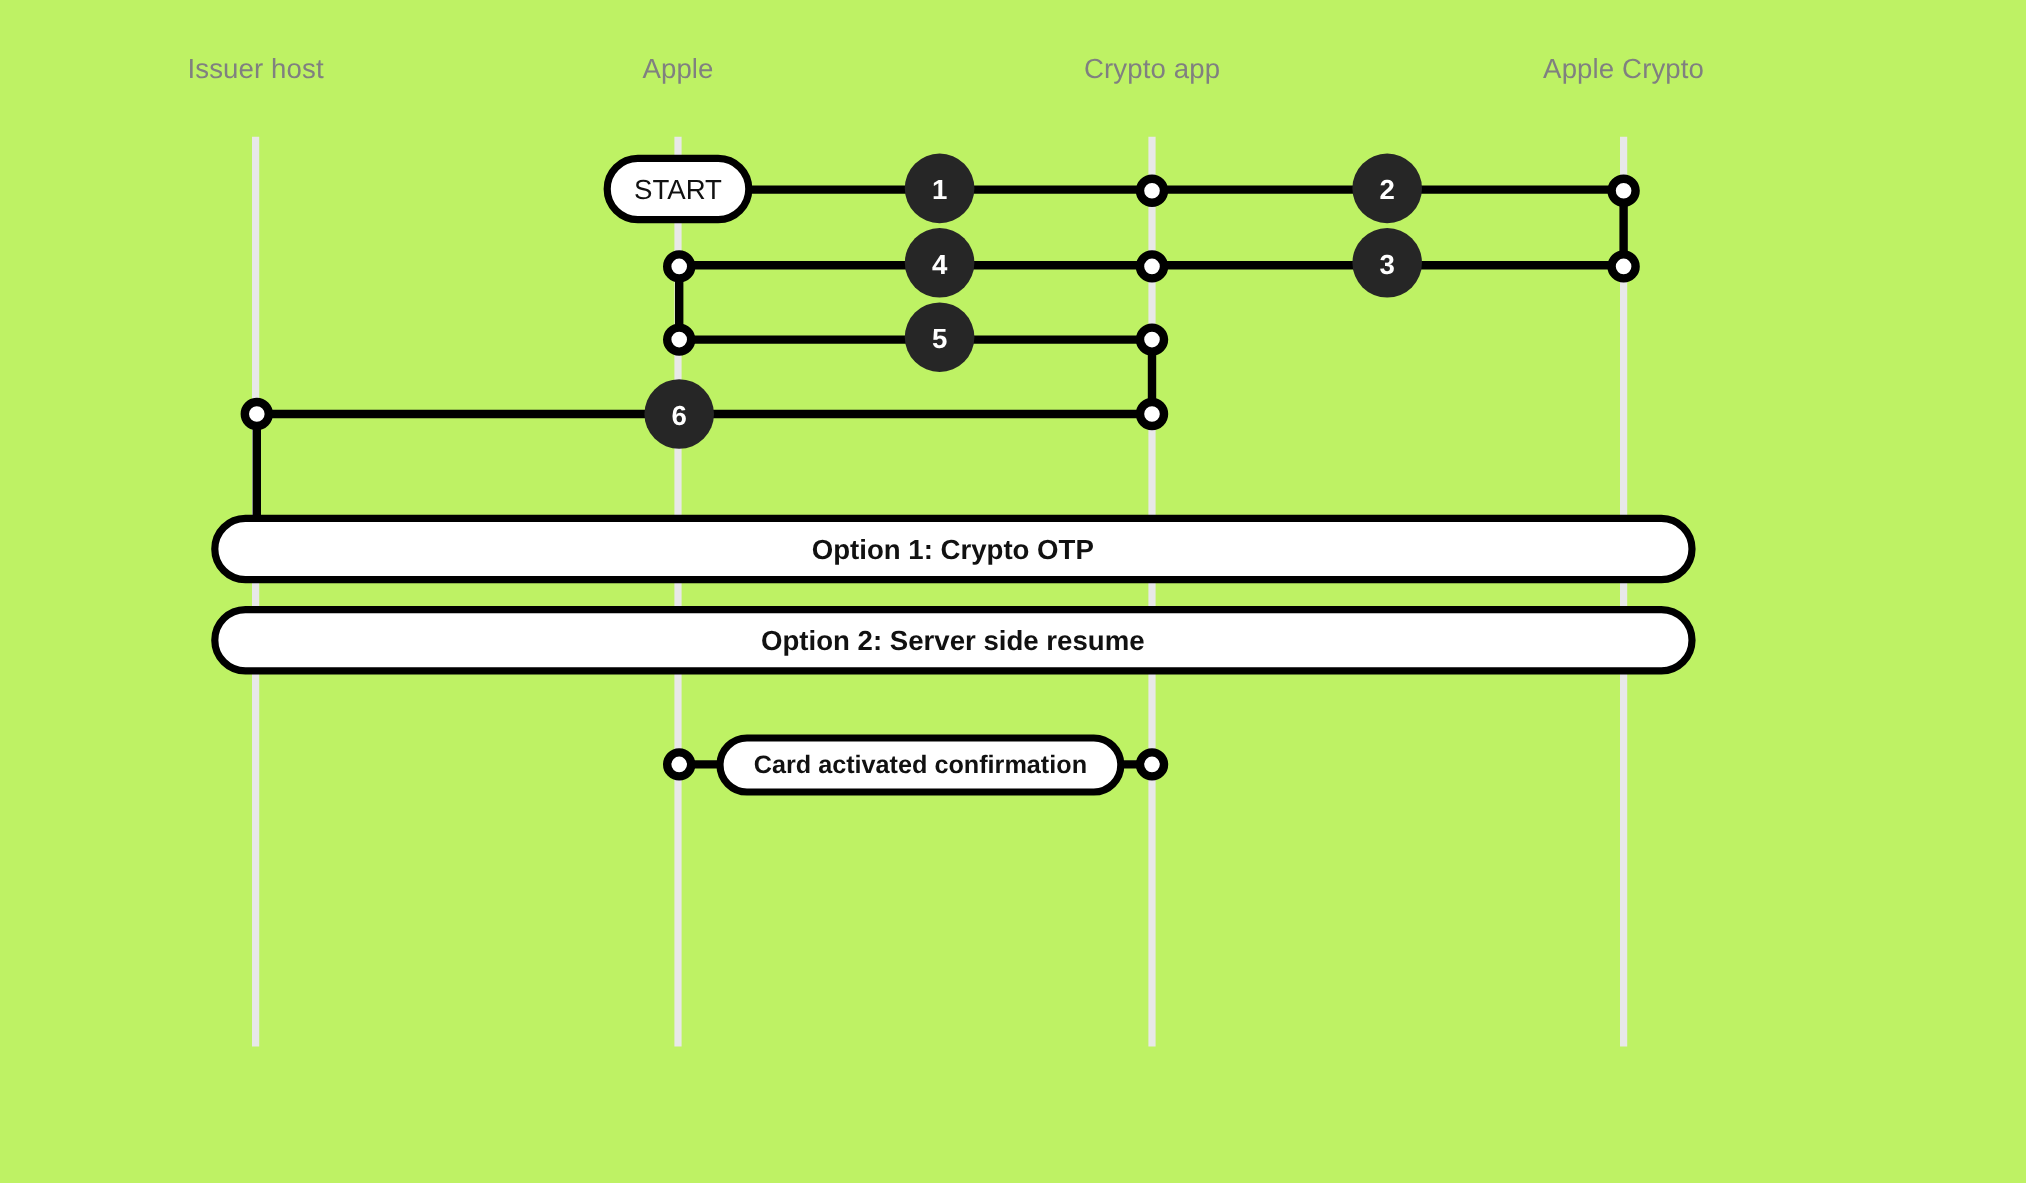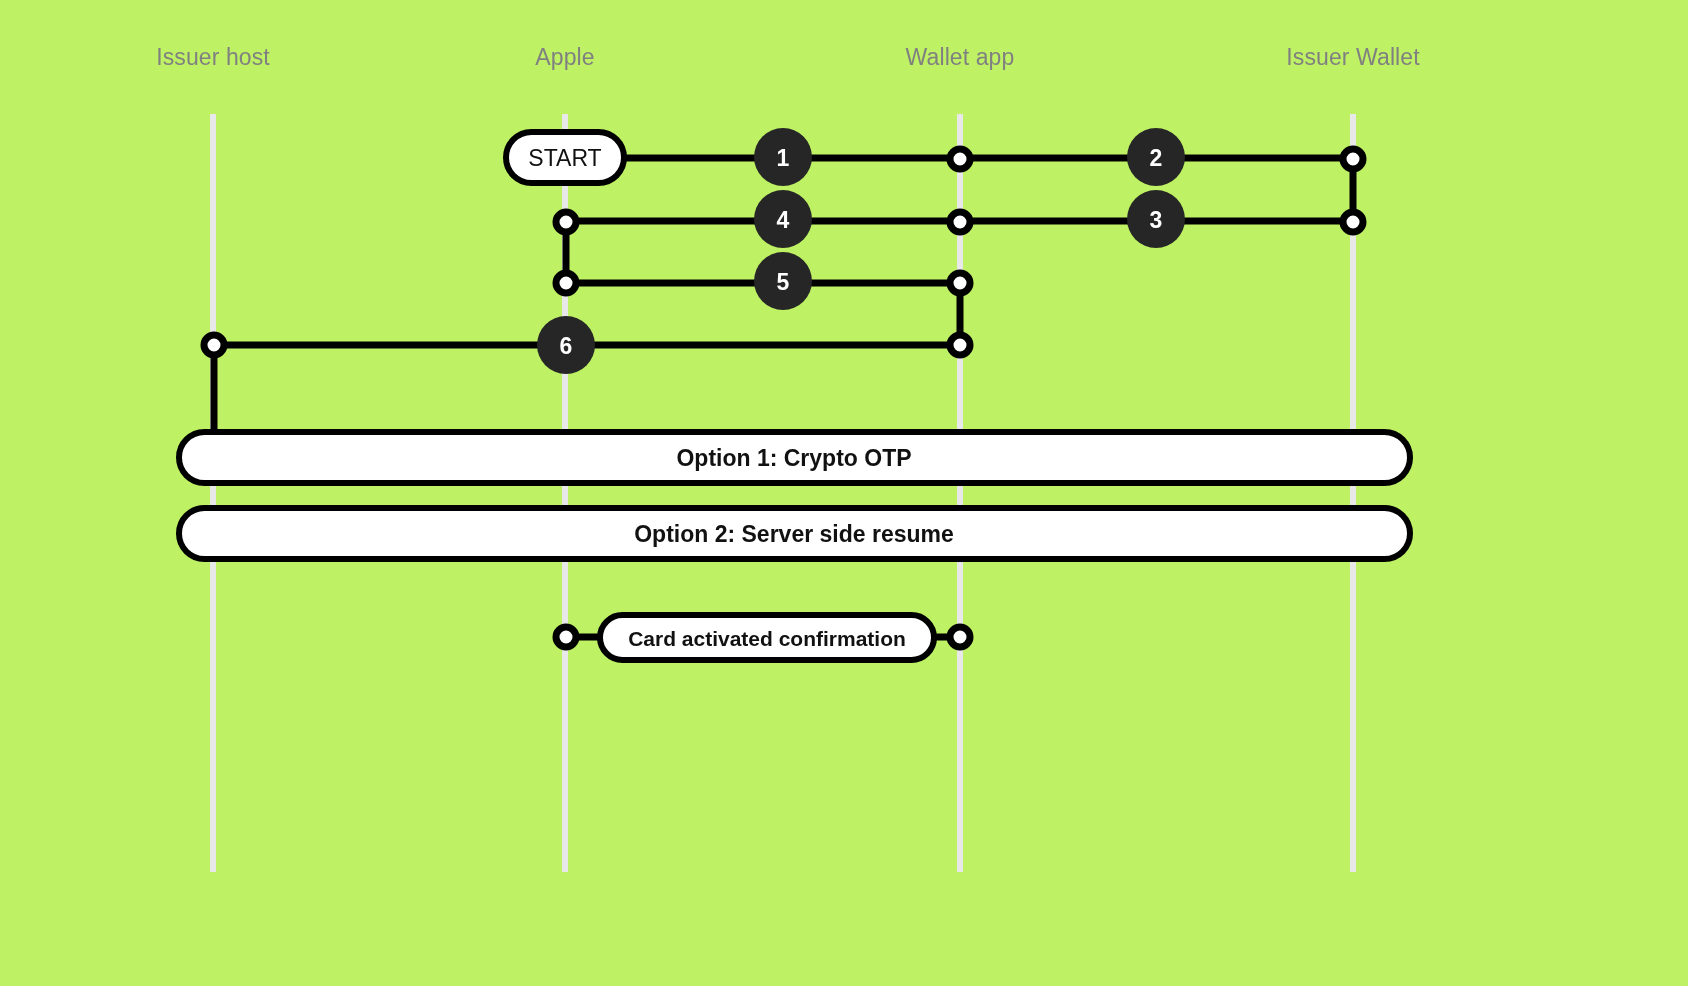--- a/index.html
+++ b/index.html
@@ -50,22 +50,22 @@
     dominant-baseline:central;
   }
 </style>
 </head>
 <body>
 
 <div id="stage">
 
   <div class="lane-label" style="left:213px">Issuer host</div>
   <div class="lane-label" style="left:565px">Apple</div>
-  <div class="lane-label" style="left:960px">Wallet app</div>
-  <div class="lane-label" style="left:1353px">Issuer Wallet</div>
+  <div class="lane-label" style="left:960px">Crypto app</div>
+  <div class="lane-label" style="left:1353px">Apple Crypto</div>
 
   <svg id="diagram" viewBox="0 0 1688 986" xmlns="http://www.w3.org/2000/svg">
 
     <g>
       <line x1="213" y1="114" x2="213" y2="872" stroke="#e8e8e8" stroke-width="6"></line>
       <line x1="565" y1="114" x2="565" y2="872" stroke="#e8e8e8" stroke-width="6"></line>
       <line x1="960" y1="114" x2="960" y2="872" stroke="#e8e8e8" stroke-width="6"></line>
       <line x1="1353" y1="114" x2="1353" y2="872" stroke="#e8e8e8" stroke-width="6"></line>
     </g>
 

